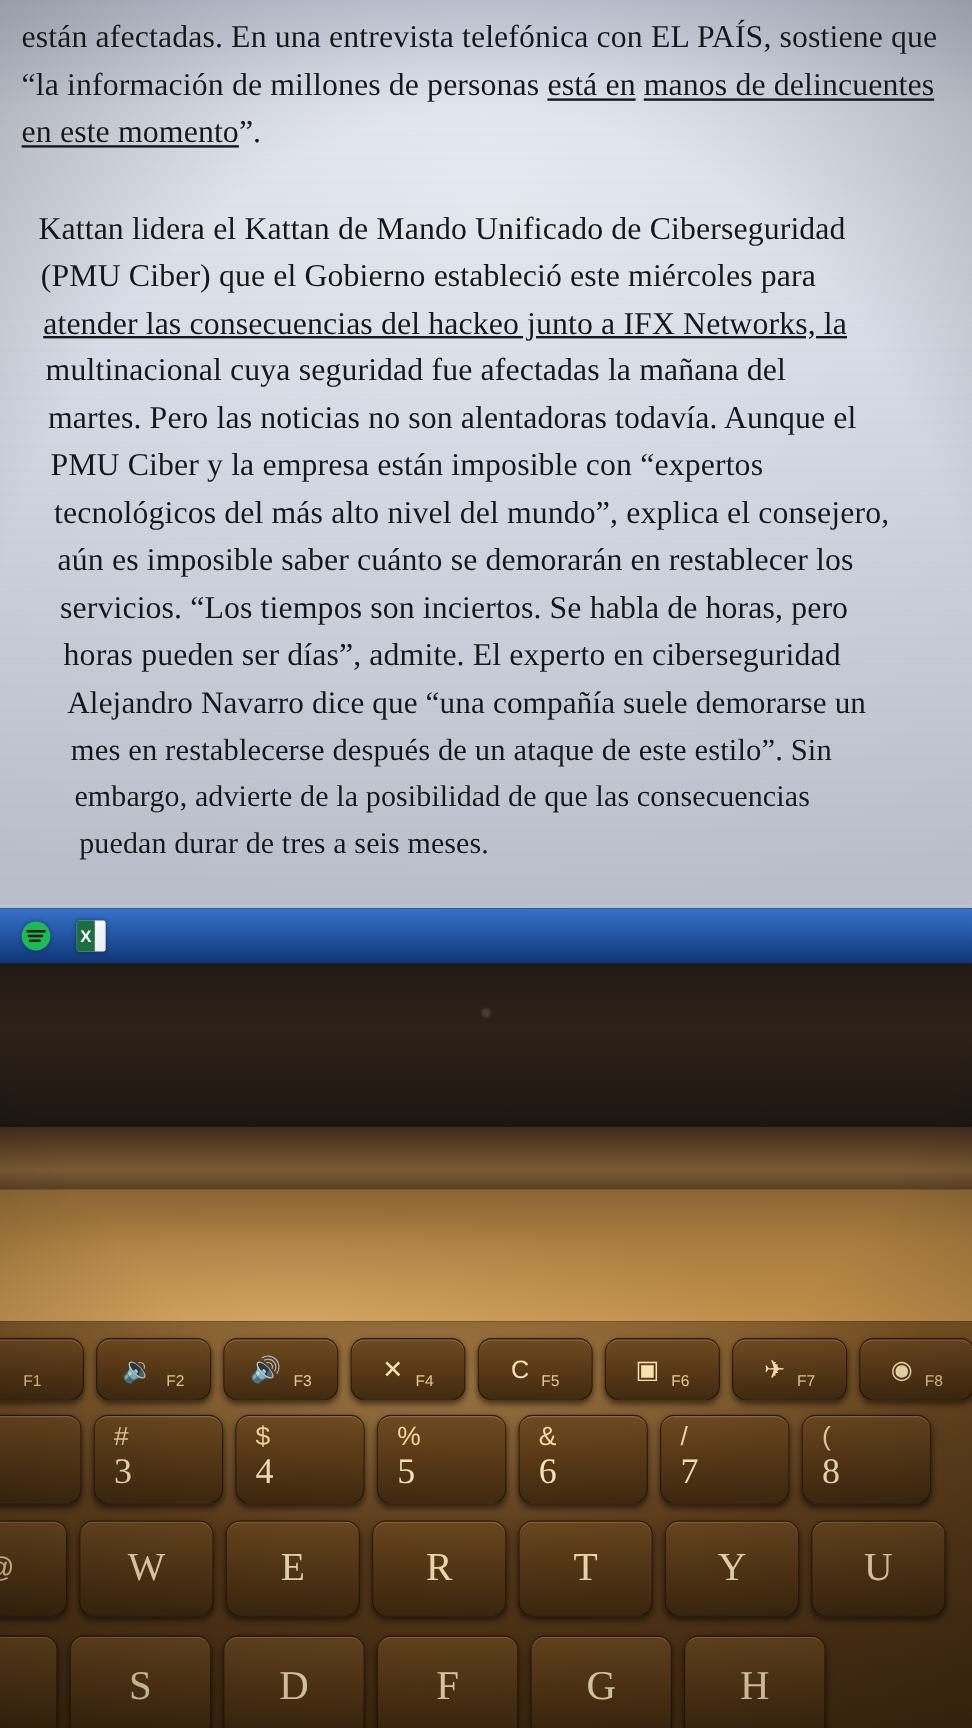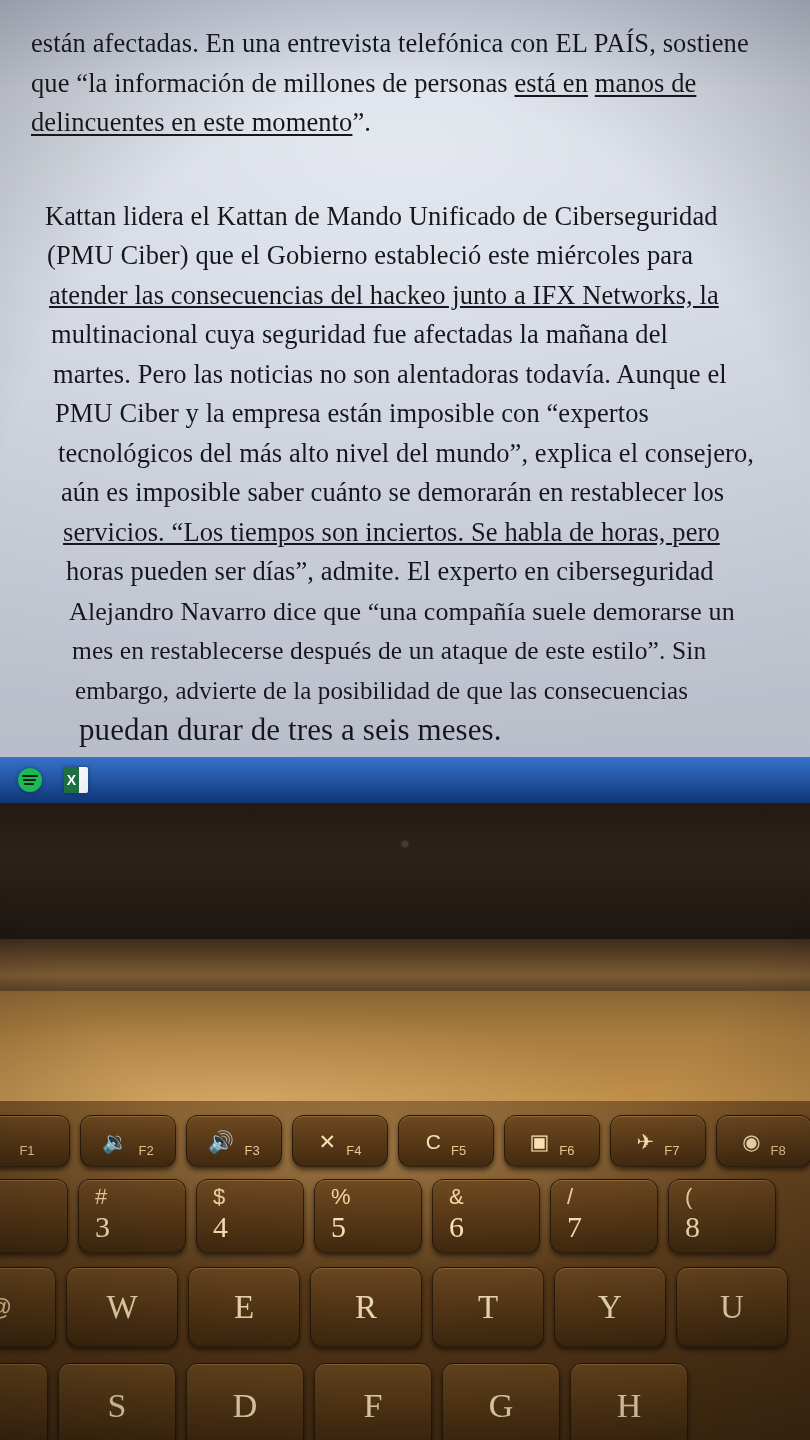--- a/index.html
+++ b/index.html
@@ -53,21 +53,21 @@
     z-index: 2;
     padding: 0 18px 0 14px;
     color: #14161c;
   }
   .para {
     font-size: 26.5px;
     line-height: 39.5px;
     letter-spacing: .1px;
     text-align: left;
     color: #15171d;
-    margin: 17px;
+    margin: 4px;
     text-shadow: 0 0 1px rgba(255,255,255,0.35);
   }
   .p-top {
     padding-top: 7px;
   }
   .p-top .u {
     text-decoration: underline;
     text-decoration-thickness: 1.5px;
     text-underline-offset: 3px;
   }
@@ -78,26 +78,26 @@
   
   .p-body .ln { display: block; }
   .p-body .ln:nth-child(1){ padding-left: 6px; }
   .p-body .ln:nth-child(2){ padding-left: 8px; }
   .p-body .ln:nth-child(3){ padding-left: 10px; text-decoration: underline; }
   .p-body .ln:nth-child(4){ padding-left: 12px; }
   .p-body .ln:nth-child(5){ padding-left: 14px; }
   .p-body .ln:nth-child(6){ padding-left: 16px; }
   .p-body .ln:nth-child(7){ padding-left: 19px; }
   .p-body .ln:nth-child(8){ padding-left: 22px; }
-  .p-body .ln:nth-child(9){ padding-left: 24px; text-decoration: underline; }
+  .p-body .ln:nth-child(9){ padding-left: 24px; }
   .p-body .ln:nth-child(10){ padding-left: 27px; }
   .p-body .ln:nth-child(11){ padding-left: 30px; font-size:26px; }
   .p-body .ln:nth-child(12){ padding-left: 33px; font-size:25.5px; }
   .p-body .ln:nth-child(13){ padding-left: 36px; font-size:25px; }
-  .p-body .ln:nth-child(14){ padding-left: 40px; font-size:31px; }
+  .p-body .ln:nth-child(14){ padding-left: 40px; font-size:25px; }
   .p-body .ln:nth-child(15){ padding-left: 44px; font-size:25px; }
 
   
   #taskbar {
     position: absolute;
     left: 0;
     top: 757px;
     width: 810px;
     height: 46px;
     background: linear-gradient(180deg, #1f62c4 0%, #1a56b4 55%, #14479c 100%);

